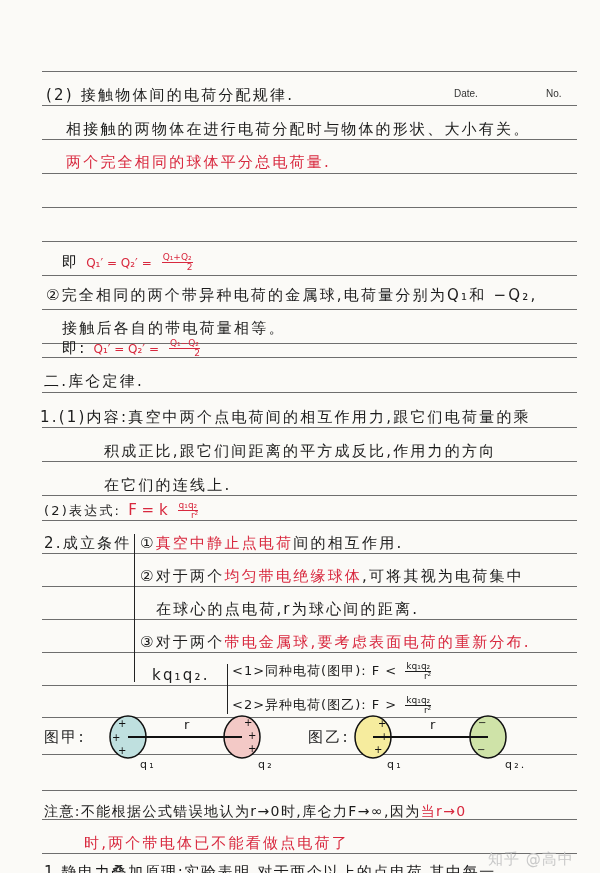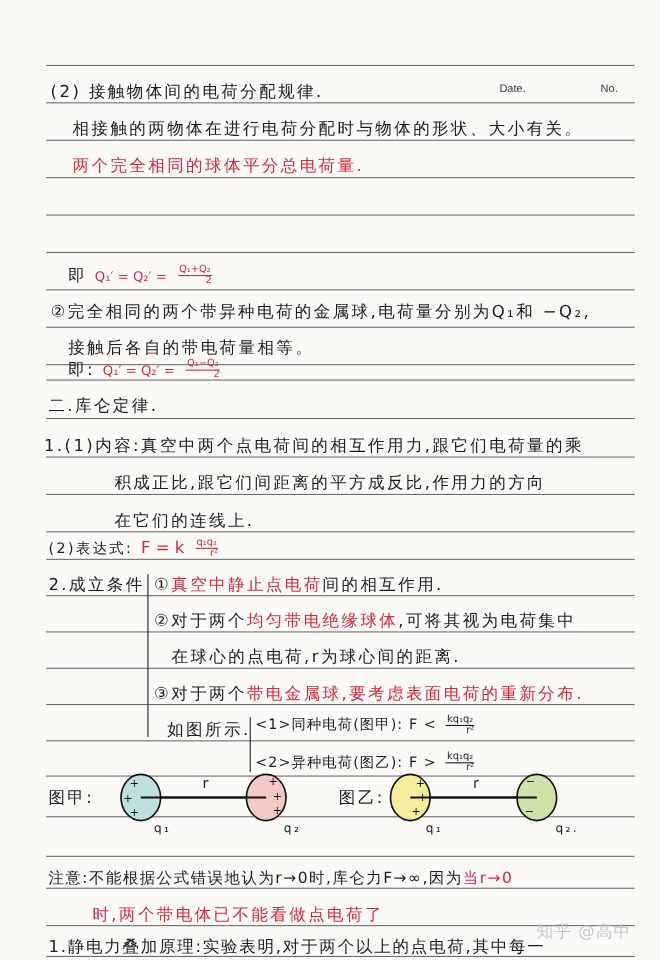--- a/index.html
+++ b/index.html
@@ -3,21 +3,21 @@
 <meta charset="utf-8">
 <style>
   html, body { margin:0; padding:0; }
   body {
     width:600px; height:873px; overflow:hidden;
     background:#fbfaf7;
     font-family:"DejaVu Sans", sans-serif;
     color:#1c1c1c;
     position:relative;
   }
-  .page { position:absolute; left:0; top:0; width:600px; height:658px; }
+  .page { position:absolute; left:0; top:12px; width:600px; height:658px; }
   .rule {
     position:absolute; left:42px; width:535px; height:0;
     border-top:1px solid #6e6e6e;
   }
   .line {
     position:absolute; font-size:15px; letter-spacing:2.2px;
     white-space:nowrap; line-height:18px;
   }
   .red { color:#d8283e; }
   .hdr-meta { position:absolute; top:76px; font-size:10px; color:#333; font-family:"Liberation Sans", sans-serif; }
@@ -107,21 +107,21 @@
     <span>①</span><span class="red">真空中静止点电荷</span><span>间的相互作用.</span>
   </div>
   <div class="line" style="left:140px;top:555px">
     <span>②对于两个</span><span class="red">均匀带电绝缘球体</span><span>,可将其视为电荷集中</span>
   </div>
   <div class="line" style="left:156px;top:588px">在球心的点电荷,r为球心间的距离.</div>
   <div class="line" style="left:140px;top:621px">
     <span>③对于两个</span><span class="red">带电金属球,要考虑表面电荷的重新分布.</span>
   </div>
 
-  <div class="line" style="left:152px;top:654px">如图所示.</div>
+  <div class="line" style="left:152px;top:654px">kq₁q₂.</div>
   <div class="vbar" style="left:227px;top:652px;height:50px"></div>
   <div class="line" style="left:232px;top:650px;font-size:13px;letter-spacing:1px">
     <span>&lt;1&gt;同种电荷(图甲): F &lt;</span>
     <span class="frac"><span class="num">kq₁q₂</span><span class="den">r²</span></span>
   </div>
   <div class="line" style="left:232px;top:684px;font-size:13px;letter-spacing:1px">
     <span>&lt;2&gt;异种电荷(图乙): F &gt;</span>
     <span class="frac"><span class="num">kq₁q₂</span><span class="den">r²</span></span>
   </div>
 

